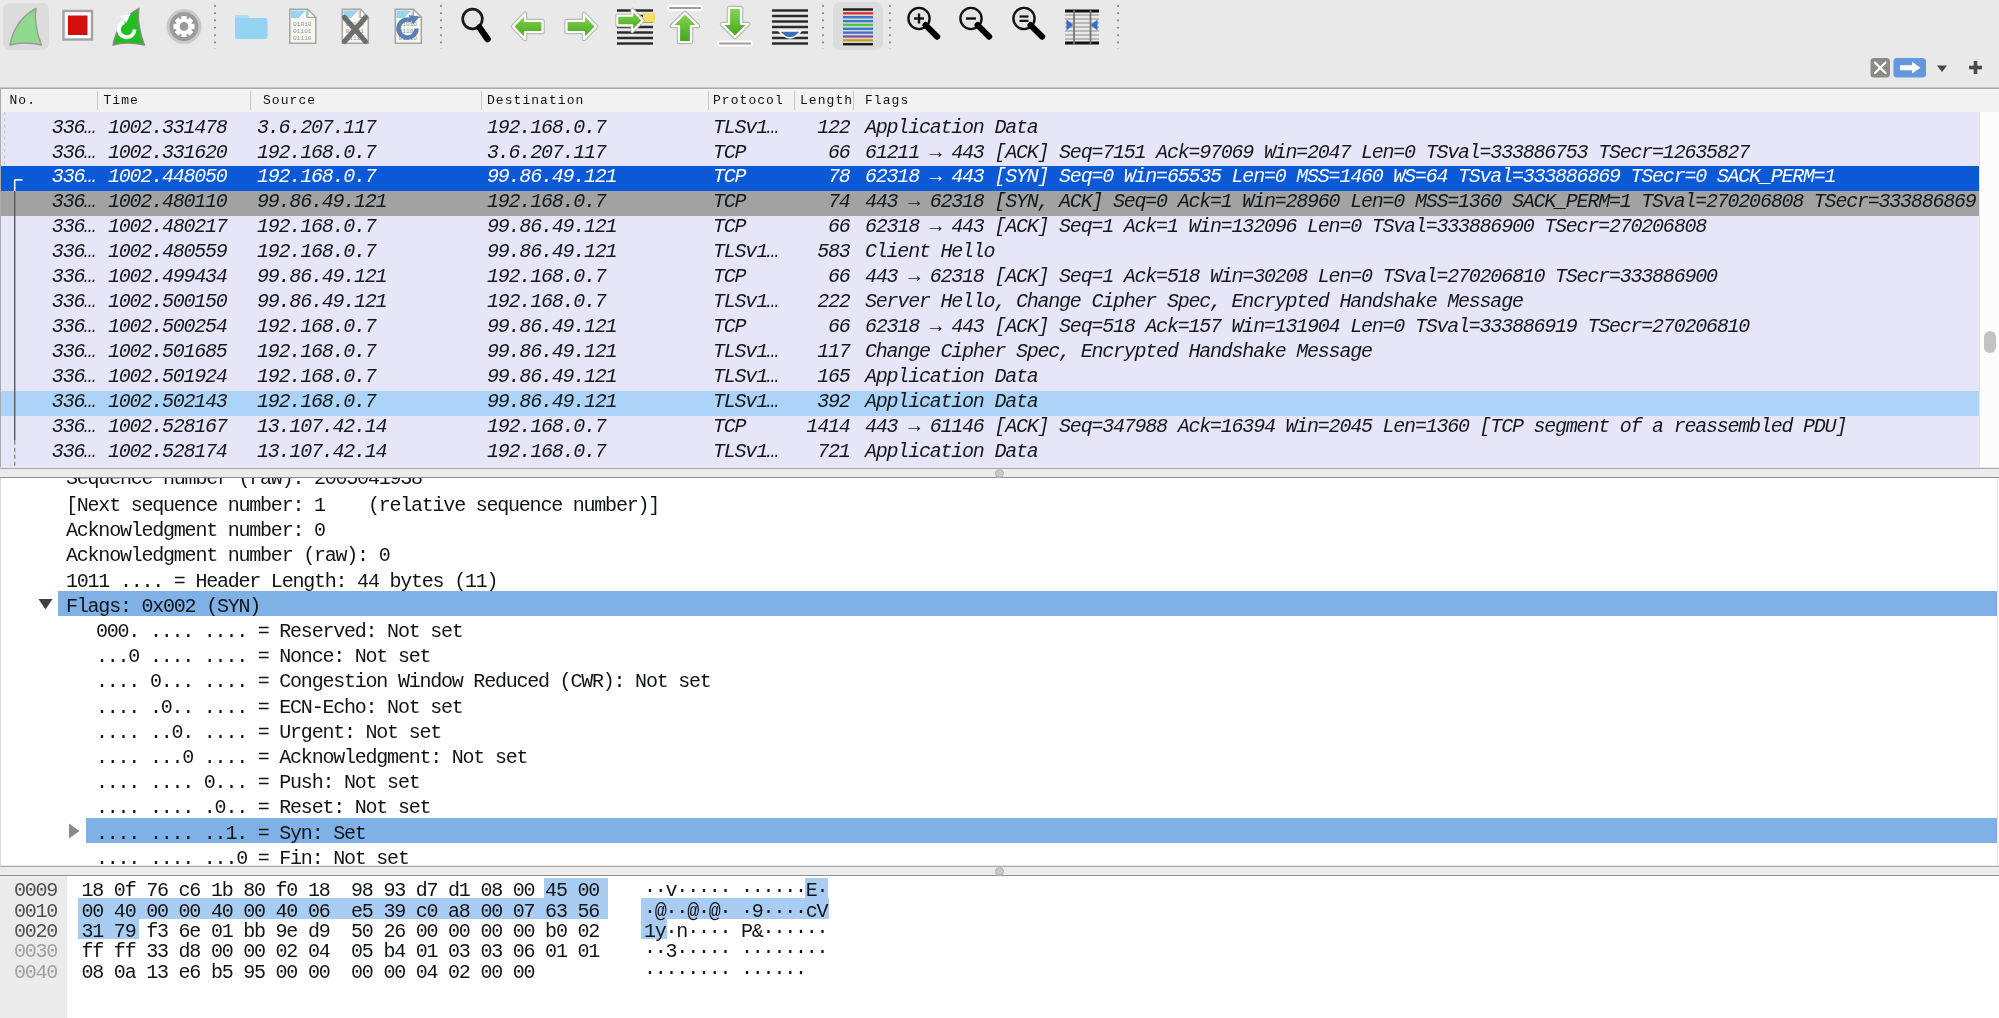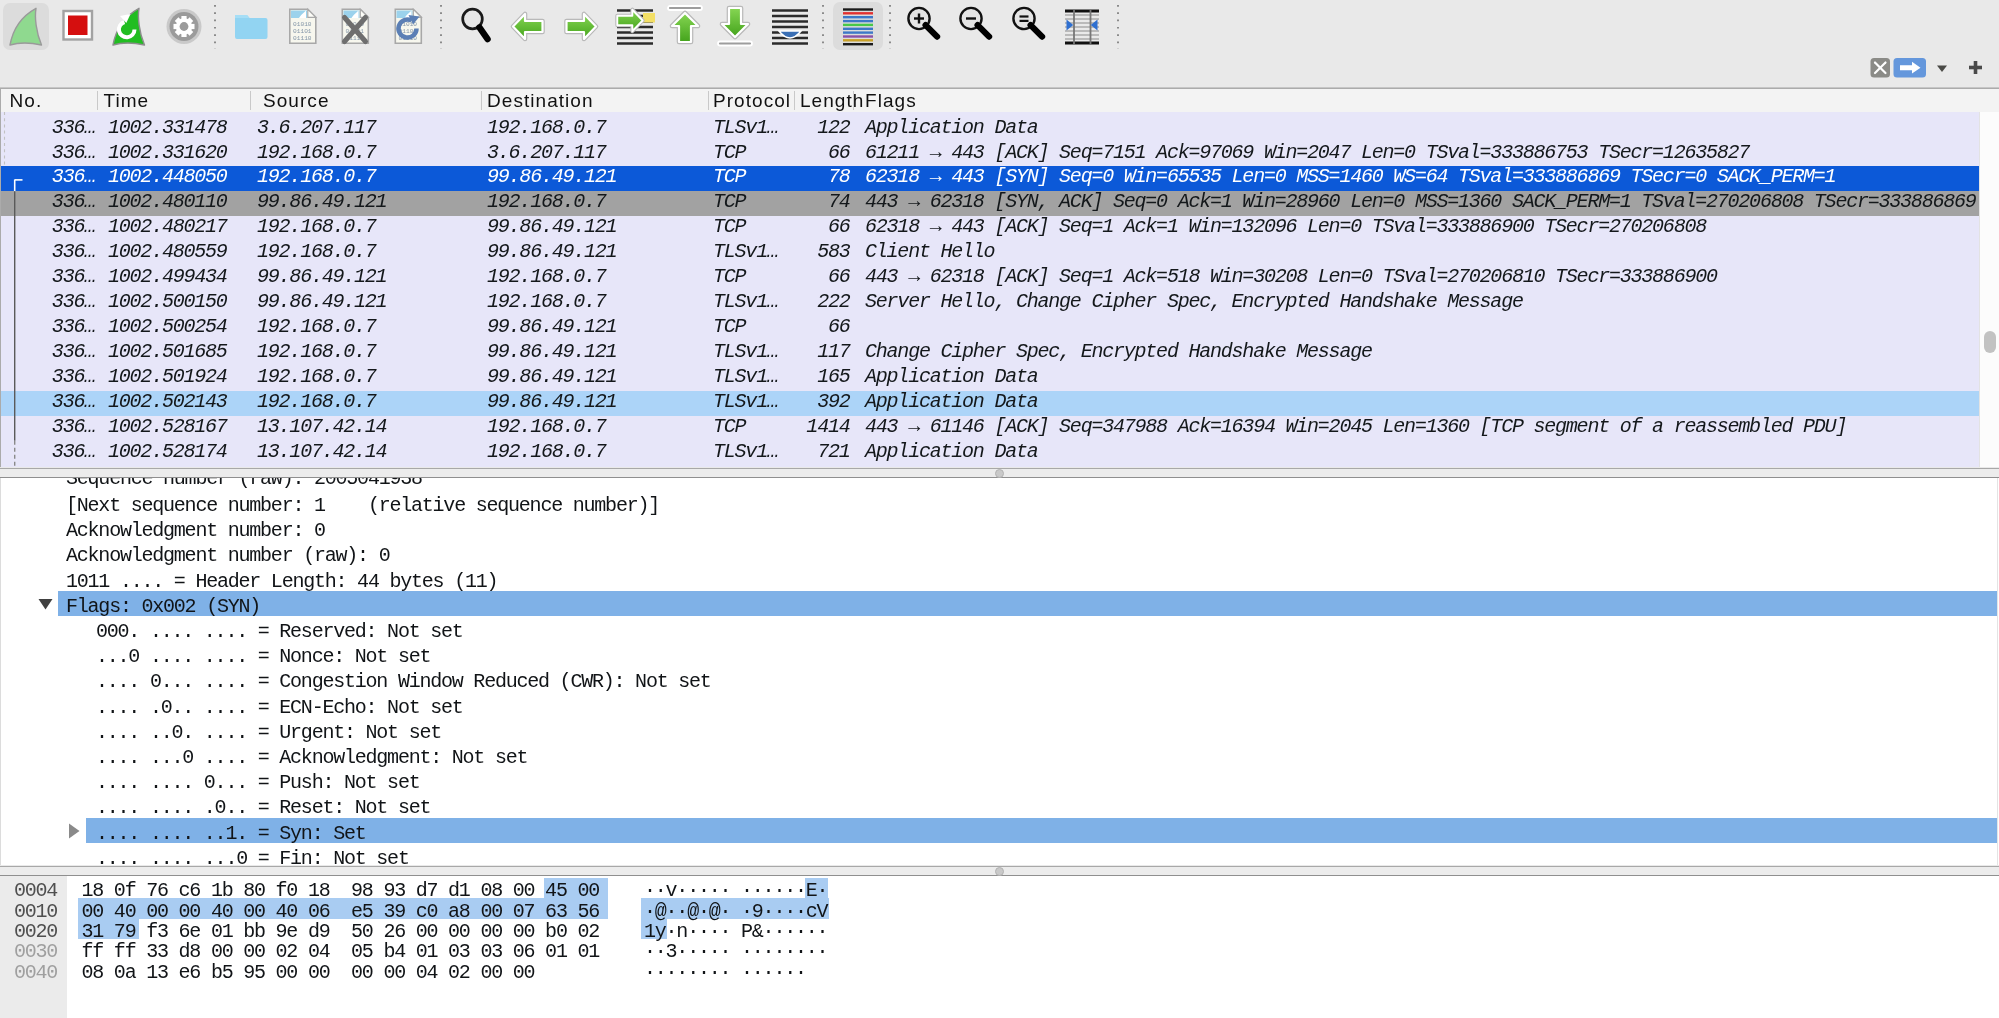--- a/index.html
+++ b/index.html
@@ -6,21 +6,21 @@
 .mono{font-family:"Liberation Mono", monospace;font-size:20px;letter-spacing:-1.22px;color:#14181b;white-space:pre;}
 .mono2{font-family:"Liberation Mono", monospace;font-size:20px;letter-spacing:-1.22px;color:#111417;white-space:pre;}
 #toolbar{left:0;top:0;width:1999px;height:53px;}
 #filterrow{left:0;top:53px;width:1999px;height:35px;border-bottom:1px solid #c6c6c6;}
 #ffield{left:2px;top:1.5px;width:1951px;height:26.5px;background:#fff;border:1px solid #b9b9b9;border-radius:6px;overflow:hidden;}
 #fgreen{left:25px;top:0;width:1841px;height:26.5px;background:#b4f7b4;}
 #ftext{left:30px;top:0;height:25px;line-height:22px;font-size:19.6px;color:#111;}
 #list{left:0;top:88px;width:1999px;height:379px;background:#fff;overflow:hidden;border-top:1px solid #ababab;border-left:1px solid #ababab;}
 #lhdr{left:0;top:0;width:1999px;height:23.2px;background:#f3f3f3;}
 .hsep{width:1px;top:2px;height:19px;background:#c9c9c9;}
-.hlabel{font-size:19px;letter-spacing:1.05px;color:#111;top:0;height:23px;line-height:24px;white-space:pre;}
+.hlabel{font-size:13px;letter-spacing:1.05px;color:#111;top:0;height:23px;line-height:24px;white-space:pre;font-family:Liberation Mono, monospace;}
 #lbody{left:0;top:23.2px;width:1977.5px;height:355.3px;background:#e7e6f9;font-style:italic;}
 .prow{left:0;width:1977.5px;height:24.950px;}
 .prow span{position:absolute;top:0;height:24.950px;line-height:22.6px;}
 .sel{background:#0c59d8;} .sel span{color:#fff;}
 .gray{background:#a2a2a2;}
 .lblue{background:#acd4f8;}
 .c-no{left:0px;width:94px;text-align:right;}
 .c-t{left:107px;} .c-s{left:256px;} .c-d{left:486px;} .c-p{left:712px;}
 .c-l{left:700px;width:148.5px;text-align:right;}
 .c-i{left:864px;}
@@ -236,21 +236,21 @@
     </div>
     <div id="lbody" class="abs">
       <div class="abs prow mono" style="top:4.40px"><span class="c-no">336…</span><span class="c-t">1002.331478</span><span class="c-s">3.6.207.117</span><span class="c-d">192.168.0.7</span><span class="c-p">TLSv1…</span><span class="c-l">122</span><span class="c-i">Application Data</span></div>
       <div class="abs prow mono" style="top:29.35px"><span class="c-no">336…</span><span class="c-t">1002.331620</span><span class="c-s">192.168.0.7</span><span class="c-d">3.6.207.117</span><span class="c-p">TCP</span><span class="c-l">66</span><span class="c-i">61211 → 443 [ACK] Seq=7151 Ack=97069 Win=2047 Len=0 TSval=333886753 TSecr=12635827</span></div>
       <div class="abs prow mono sel" style="top:54.30px"><span class="c-no">336…</span><span class="c-t">1002.448050</span><span class="c-s">192.168.0.7</span><span class="c-d">99.86.49.121</span><span class="c-p">TCP</span><span class="c-l">78</span><span class="c-i">62318 → 443 [SYN] Seq=0 Win=65535 Len=0 MSS=1460 WS=64 TSval=333886869 TSecr=0 SACK_PERM=1</span></div>
       <div class="abs prow mono gray" style="top:79.25px"><span class="c-no">336…</span><span class="c-t">1002.480110</span><span class="c-s">99.86.49.121</span><span class="c-d">192.168.0.7</span><span class="c-p">TCP</span><span class="c-l">74</span><span class="c-i">443 → 62318 [SYN, ACK] Seq=0 Ack=1 Win=28960 Len=0 MSS=1360 SACK_PERM=1 TSval=270206808 TSecr=333886869</span></div>
       <div class="abs prow mono" style="top:104.20px"><span class="c-no">336…</span><span class="c-t">1002.480217</span><span class="c-s">192.168.0.7</span><span class="c-d">99.86.49.121</span><span class="c-p">TCP</span><span class="c-l">66</span><span class="c-i">62318 → 443 [ACK] Seq=1 Ack=1 Win=132096 Len=0 TSval=333886900 TSecr=270206808</span></div>
       <div class="abs prow mono" style="top:129.15px"><span class="c-no">336…</span><span class="c-t">1002.480559</span><span class="c-s">192.168.0.7</span><span class="c-d">99.86.49.121</span><span class="c-p">TLSv1…</span><span class="c-l">583</span><span class="c-i">Client Hello</span></div>
       <div class="abs prow mono" style="top:154.10px"><span class="c-no">336…</span><span class="c-t">1002.499434</span><span class="c-s">99.86.49.121</span><span class="c-d">192.168.0.7</span><span class="c-p">TCP</span><span class="c-l">66</span><span class="c-i">443 → 62318 [ACK] Seq=1 Ack=518 Win=30208 Len=0 TSval=270206810 TSecr=333886900</span></div>
       <div class="abs prow mono" style="top:179.05px"><span class="c-no">336…</span><span class="c-t">1002.500150</span><span class="c-s">99.86.49.121</span><span class="c-d">192.168.0.7</span><span class="c-p">TLSv1…</span><span class="c-l">222</span><span class="c-i">Server Hello, Change Cipher Spec, Encrypted Handshake Message</span></div>
-      <div class="abs prow mono" style="top:204.00px"><span class="c-no">336…</span><span class="c-t">1002.500254</span><span class="c-s">192.168.0.7</span><span class="c-d">99.86.49.121</span><span class="c-p">TCP</span><span class="c-l">66</span></div>
+      <div class="abs prow mono" style="top:204.00px"><span class="c-no">336…</span><span class="c-t">1002.500254</span><span class="c-s">192.168.0.7</span><span class="c-d">99.86.49.121</span><span class="c-p">TCP</span><span class="c-l">66</span><span class="c-i">62318 → 443 [ACK] Seq=518 Ack=157 Win=131904 Len=0 TSval=333886919 TSecr=270206810</span></div>
       <div class="abs prow mono" style="top:228.95px"><span class="c-no">336…</span><span class="c-t">1002.501685</span><span class="c-s">192.168.0.7</span><span class="c-d">99.86.49.121</span><span class="c-p">TLSv1…</span><span class="c-l">117</span><span class="c-i">Change Cipher Spec, Encrypted Handshake Message</span></div>
       <div class="abs prow mono" style="top:253.90px"><span class="c-no">336…</span><span class="c-t">1002.501924</span><span class="c-s">192.168.0.7</span><span class="c-d">99.86.49.121</span><span class="c-p">TLSv1…</span><span class="c-l">165</span><span class="c-i">Application Data</span></div>
       <div class="abs prow mono lblue" style="top:278.85px"><span class="c-no">336…</span><span class="c-t">1002.502143</span><span class="c-s">192.168.0.7</span><span class="c-d">99.86.49.121</span><span class="c-p">TLSv1…</span><span class="c-l">392</span><span class="c-i">Application Data</span></div>
       <div class="abs prow mono" style="top:303.80px"><span class="c-no">336…</span><span class="c-t">1002.528167</span><span class="c-s">13.107.42.14</span><span class="c-d">192.168.0.7</span><span class="c-p">TCP</span><span class="c-l">1414</span><span class="c-i">443 → 61146 [ACK] Seq=347988 Ack=16394 Win=2045 Len=1360 [TCP segment of a reassembled PDU]</span></div>
       <div class="abs prow mono" style="top:328.75px"><span class="c-no">336…</span><span class="c-t">1002.528174</span><span class="c-s">13.107.42.14</span><span class="c-d">192.168.0.7</span><span class="c-p">TLSv1…</span><span class="c-l">721</span><span class="c-i">Application Data</span></div>
     </div>
     <svg class="abs" style="left:0;top:23.2px" width="30" height="355px">
       <polyline points="13.7,67.5 13.7,79.2" stroke="#fff" stroke-width="1.6" fill="none"></polyline>
       <polyline points="13.7,67.9 21.5,67.9" stroke="#fff" stroke-width="1.6" fill="none"></polyline>
       <line x1="13.7" y1="79.2" x2="13.7" y2="328.7" stroke="#5a5a5a" stroke-width="1.4"></line>
@@ -295,17 +295,17 @@
     <div class="abs sdot" style="top:0.8px"></div>
   </div>
 <div id="hex" class="abs">
     <div id="hexgut" class="abs"></div>
     <div class="abs" style="left:543.5px;top:1.70px;width:64.5px;height:20.27px;background:#a9ccf2"></div>
     <div class="abs" style="left:805px;top:1.70px;width:23px;height:20.27px;background:#a9ccf2"></div>
     <div class="abs" style="left:78px;top:21.97px;width:530px;height:20.27px;background:#a9ccf2"></div>
     <div class="abs" style="left:641px;top:21.97px;width:187.5px;height:20.27px;background:#a9ccf2"></div>
     <div class="abs" style="left:78px;top:42.24px;width:61px;height:20.27px;background:#a9ccf2"></div>
     <div class="abs" style="left:641px;top:42.24px;width:25.5px;height:20.27px;background:#a9ccf2"></div>
-    <div class="abs hexline mono2" style="top:1.70px"><span class="hoff offdark">0004</span><span class="hbytes">18 0f 76 c6 1b 80 f0 18  98 93 d7 d1 08 00 45 00</span><span class="hascii">··v····· ······E·</span></div>
+    <div class="abs hexline mono2" style="top:1.70px"><span class="hoff offdark">0009</span><span class="hbytes">18 0f 76 c6 1b 80 f0 18  98 93 d7 d1 08 00 45 00</span><span class="hascii">··v····· ······E·</span></div>
     <div class="abs hexline mono2" style="top:21.97px"><span class="hoff offdark">0010</span><span class="hbytes">00 40 00 00 40 00 40 06  e5 39 c0 a8 00 07 63 56</span><span class="hascii">·@··@·@· ·9····cV</span></div>
     <div class="abs hexline mono2" style="top:42.24px"><span class="hoff offdark">0020</span><span class="hbytes">31 79 f3 6e 01 bb 9e d9  50 26 00 00 00 00 b0 02</span><span class="hascii">1y·n···· P&amp;······</span></div>
     <div class="abs hexline mono2" style="top:62.51px"><span class="hoff offgray">0030</span><span class="hbytes">ff ff 33 d8 00 00 02 04  05 b4 01 03 03 06 01 01</span><span class="hascii">··3····· ········</span></div>
     <div class="abs hexline mono2" style="top:82.78px"><span class="hoff offgray">0040</span><span class="hbytes">08 0a 13 e6 b5 95 00 00  00 00 04 02 00 00</span><span class="hascii">········ ······</span></div>
   </div>
 </body></html>

